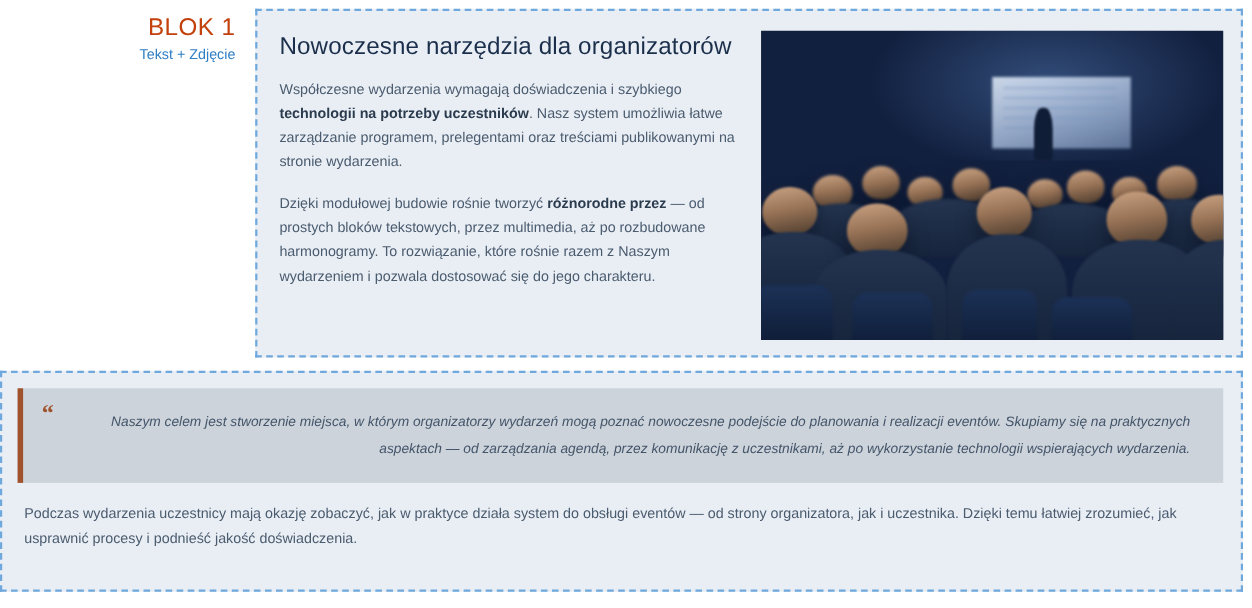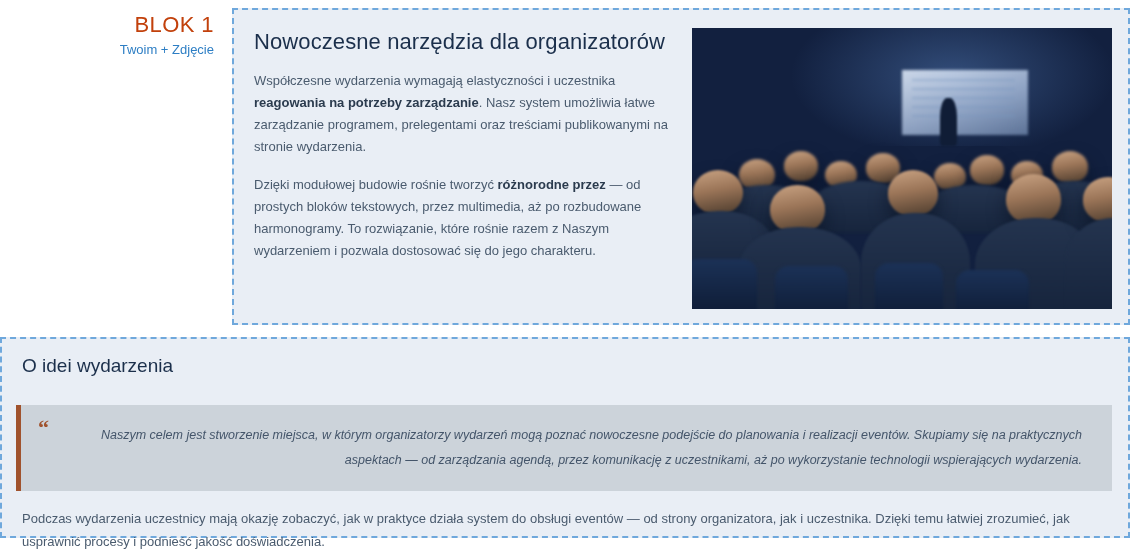--- a/index.html
+++ b/index.html
@@ -235,28 +235,28 @@
 </style>
 </head>
 <body>
 
 <div class="page">
 
   <div class="block-row" id="row-1">
 
     <div class="gutter">
       <div class="gutter-title">BLOK 1</div>
-      <div class="gutter-sub">Twoim + Zdjęcie</div>
+      <div class="gutter-sub">Tekst + Zdjęcie</div>
     </div>
 
     <div class="panel" id="panel-1">
 
       <div class="text-col">
         <h2 class="heading-1">Nowoczesne narzędzia dla organizatorów</h2>
-        <p class="body-p"><span>Współczesne wydarzenia wymagają elastyczności i uczestnika </span><b>reagowania na potrzeby zarządzanie</b><span>. Nasz system umożliwia łatwe zarządzanie programem, prelegentami oraz treściami publikowanymi na stronie wydarzenia.</span></p>
+        <p class="body-p"><span>Współczesne wydarzenia wymagają doświadczenia i szybkiego </span><b>technologii na potrzeby uczestników</b><span>. Nasz system umożliwia łatwe zarządzanie programem, prelegentami oraz treściami publikowanymi na stronie wydarzenia.</span></p>
         <p class="body-p"><span>Dzięki modułowej budowie rośnie tworzyć </span><b>różnorodne przez</b><span> — od prostych bloków tekstowych, przez multimedia, aż po rozbudowane harmonogramy. To rozwiązanie, które rośnie razem z Naszym wydarzeniem i pozwala dostosować się do jego charakteru.</span></p>
       </div>
 
       <div class="photo-wrap">
         <div class="photo"></div>
         <div class="stage-glow"></div>
         <div class="screen">
           <div class="screen-lines"></div>
         </div>
         <div class="speaker"></div>
@@ -298,21 +298,20 @@
         </div>
       </div>
 
     </div>
   </div>
 
   <div class="block-row" id="row-2">
 
 
     <div class="panel" id="panel-2">
-      <h2 class="heading-2">O idei wydarzenia</h2>
 
       <div class="quote-box">
         <div class="quote-bar"></div>
         <div class="quote-mark">“</div>
         <p class="quote-text">Naszym celem jest stworzenie miejsca, w którym organizatorzy wydarzeń mogą poznać nowoczesne podejście do planowania i realizacji eventów. Skupiamy się na praktycznych aspektach — od zarządzania agendą, przez komunikację z uczestnikami, aż po wykorzystanie technologii wspierających wydarzenia.</p>
       </div>
 
       <p class="closing-p">Podczas wydarzenia uczestnicy mają okazję zobaczyć, jak w praktyce działa system do obsługi eventów — od strony organizatora, jak i uczestnika. Dzięki temu łatwiej zrozumieć, jak usprawnić procesy i podnieść jakość doświadczenia.</p>
     </div>
   </div>

